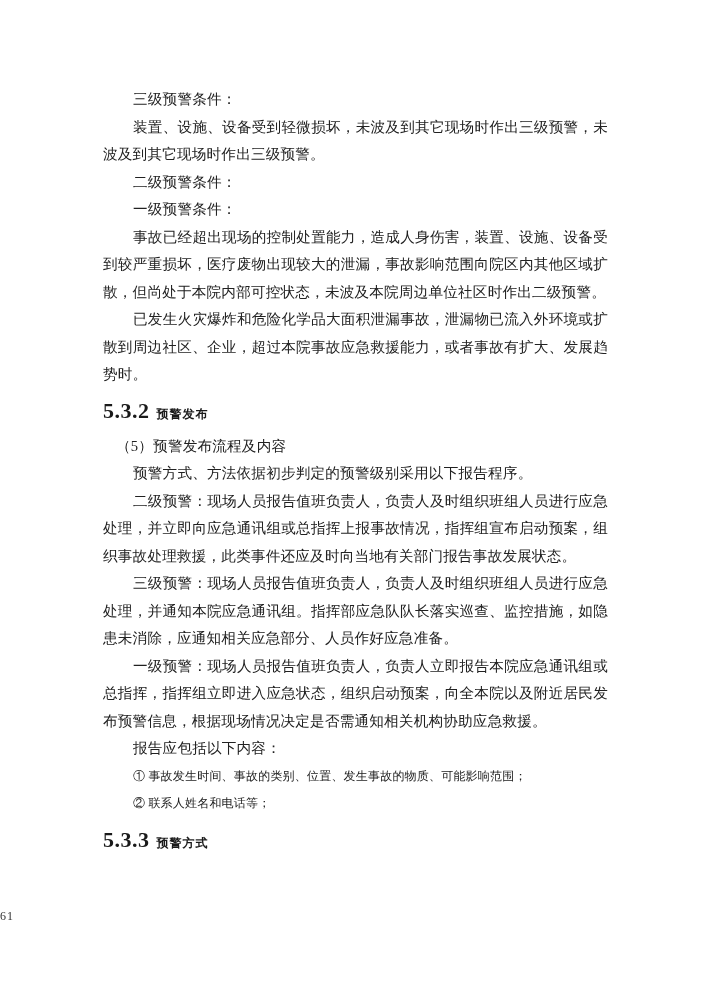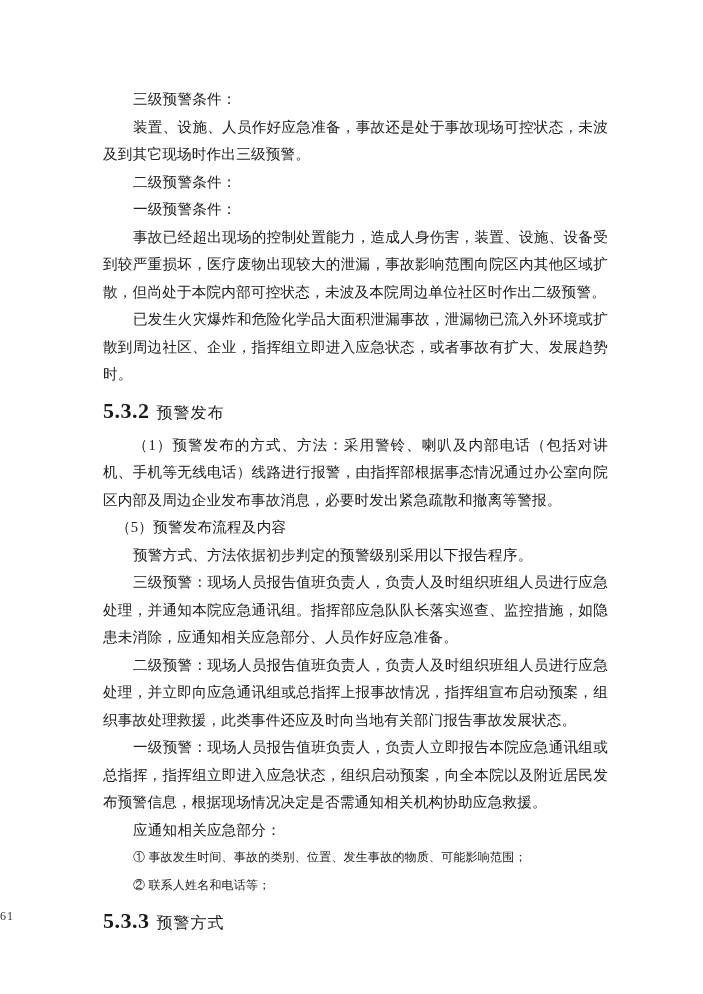--- a/index.html
+++ b/index.html
@@ -53,22 +53,22 @@
     color: #1a1a1a;
   }
   .heading .hnum {
     font-family: "Liberation Serif", "DejaVu Serif", serif;
     font-size: 22px;
     font-weight: bold;
     letter-spacing: 0.5px;
   }
   .heading .htitle {
     font-family: "Liberation Sans", "DejaVu Sans", sans-serif;
-    font-size: 16px;
-    font-weight: normal;
+    font-size: 12px;
+    font-weight: bold;
     margin-left: 7px;
     letter-spacing: 1px;
   }
   .footer {
     position: absolute;
     left: 0;
     top: 906px;
     width: 703px;
     text-align: left;
   }
@@ -78,37 +78,36 @@
     letter-spacing: 1px;
   }
 </style>
 </head>
 <body>
 
 <div class="page">
   <div class="content">
 
     <p class="para">三级预警条件：</p>
-    <p class="para">装置、设施、人员作好应急准备，事故还是处于事故现场可控状态，未波及到其它现场时作出三级预警。</p>
+    <p class="para">装置、设施、设备受到轻微损坏，未波及到其它现场时作出三级预警，未波及到其它现场时作出三级预警。</p>
     <p class="para">二级预警条件：</p>
     <p class="para">一级预警条件：</p>
     <p class="para">事故已经超出现场的控制处置能力，造成人身伤害，装置、设施、设备受到较严重损坏，医疗废物出现较大的泄漏，事故影响范围向院区内其他区域扩散，但尚处于本院内部可控状态，未波及本院周边单位社区时作出二级预警。</p>
-    <p class="para">已发生火灾爆炸和危险化学品大面积泄漏事故，泄漏物已流入外环境或扩散到周边社区、企业，指挥组立即进入应急状态，或者事故有扩大、发展趋势时。</p>
+    <p class="para">已发生火灾爆炸和危险化学品大面积泄漏事故，泄漏物已流入外环境或扩散到周边社区、企业，超过本院事故应急救援能力，或者事故有扩大、发展趋势时。</p>
 
     <h2 class="heading">
       <span class="hnum">5.3.2</span><span class="htitle">预警发布</span>
     </h2>
 
-    <p class="para">（1）预警发布的方式、方法：采用警铃、喇叭及内部电话（包括对讲机、手机等无线电话）线路进行报警，由指挥部根据事态情况通过办公室向院区内部及周边企业发布事故消息，必要时发出紧急疏散和撤离等警报。</p>
     <p class="para-sub">（5）预警发布流程及内容</p>
     <p class="para">预警方式、方法依据初步判定的预警级别采用以下报告程序。</p>
+    <p class="para">二级预警：现场人员报告值班负责人，负责人及时组织班组人员进行应急处理，并立即向应急通讯组或总指挥上报事故情况，指挥组宣布启动预案，组织事故处理救援，此类事件还应及时向当地有关部门报告事故发展状态。</p>
     <p class="para">三级预警：现场人员报告值班负责人，负责人及时组织班组人员进行应急处理，并通知本院应急通讯组。指挥部应急队队长落实巡查、监控措施，如隐患未消除，应通知相关应急部分、人员作好应急准备。</p>
-    <p class="para">二级预警：现场人员报告值班负责人，负责人及时组织班组人员进行应急处理，并立即向应急通讯组或总指挥上报事故情况，指挥组宣布启动预案，组织事故处理救援，此类事件还应及时向当地有关部门报告事故发展状态。</p>
     <p class="para">一级预警：现场人员报告值班负责人，负责人立即报告本院应急通讯组或总指挥，指挥组立即进入应急状态，组织启动预案，向全本院以及附近居民发布预警信息，根据现场情况决定是否需通知相关机构协助应急救援。</p>
-    <p class="para">应通知相关应急部分：</p>
+    <p class="para">报告应包括以下内容：</p>
     <p class="list-item">① 事故发生时间、事故的类别、位置、发生事故的物质、可能影响范围；</p>
     <p class="list-item">② 联系人姓名和电话等；</p>
 
     <h2 class="heading">
       <span class="hnum">5.3.3</span><span class="htitle">预警方式</span>
     </h2>
 
   </div>
 
   <div class="footer">

